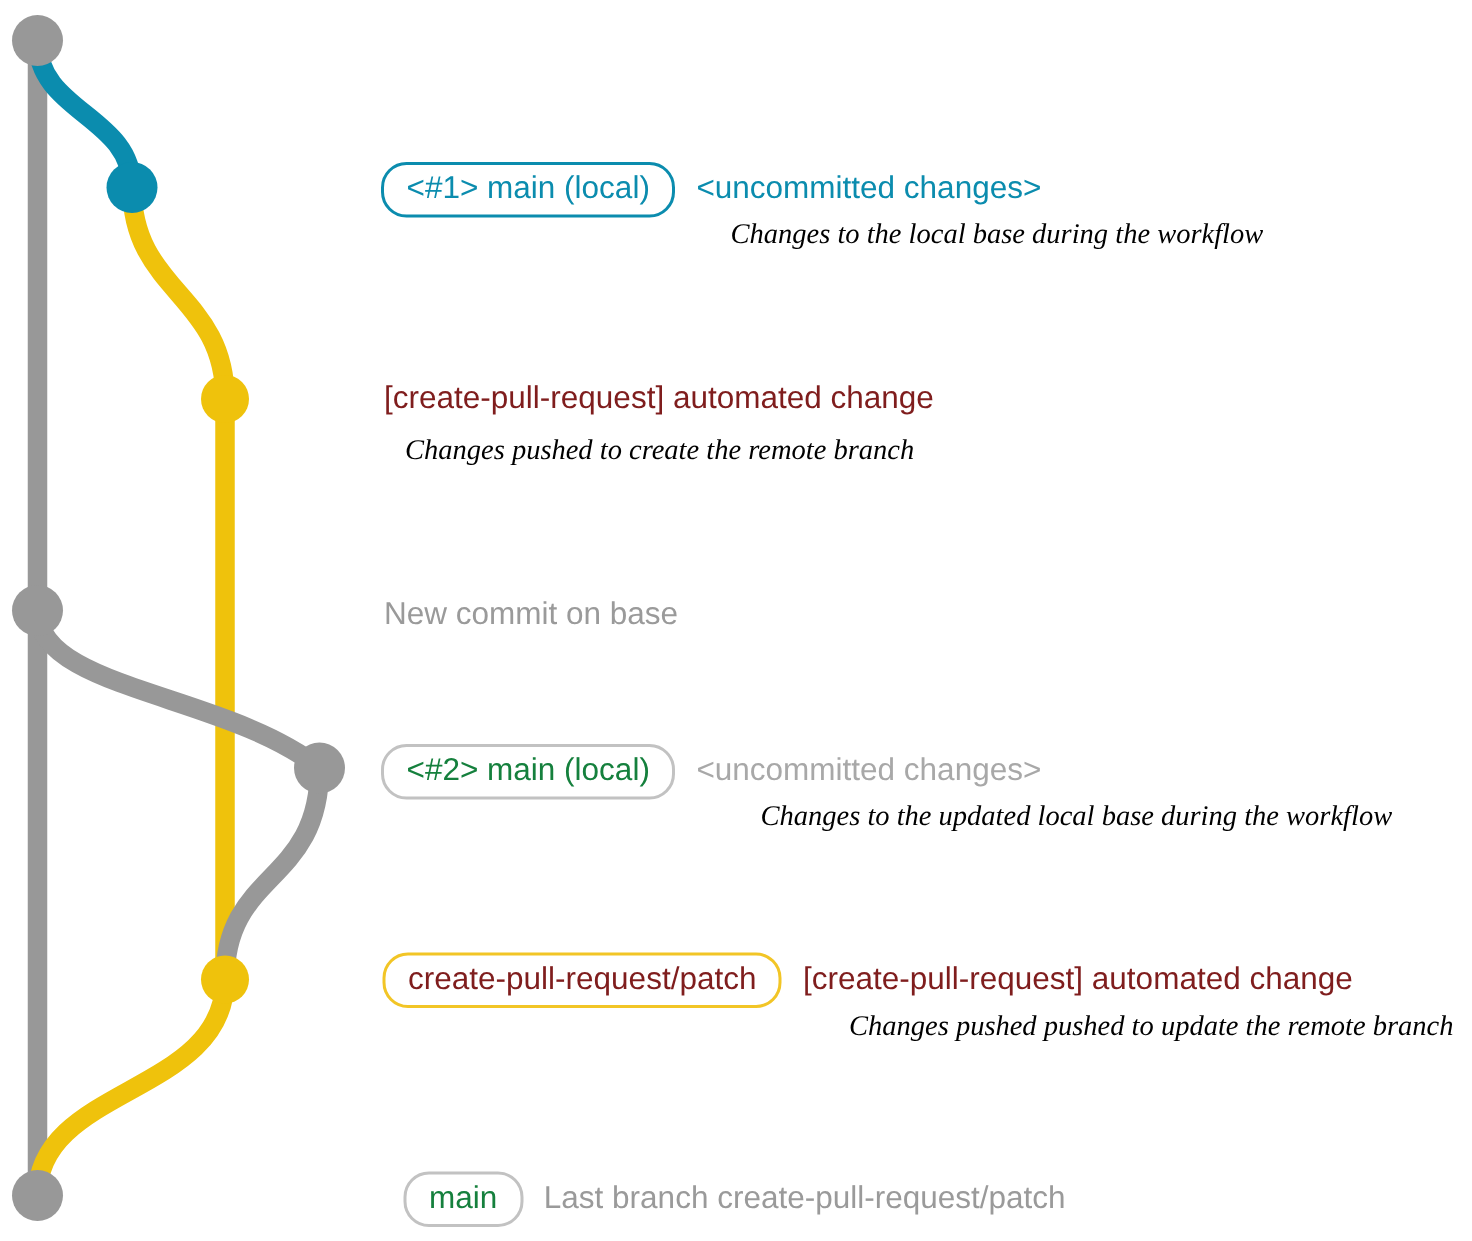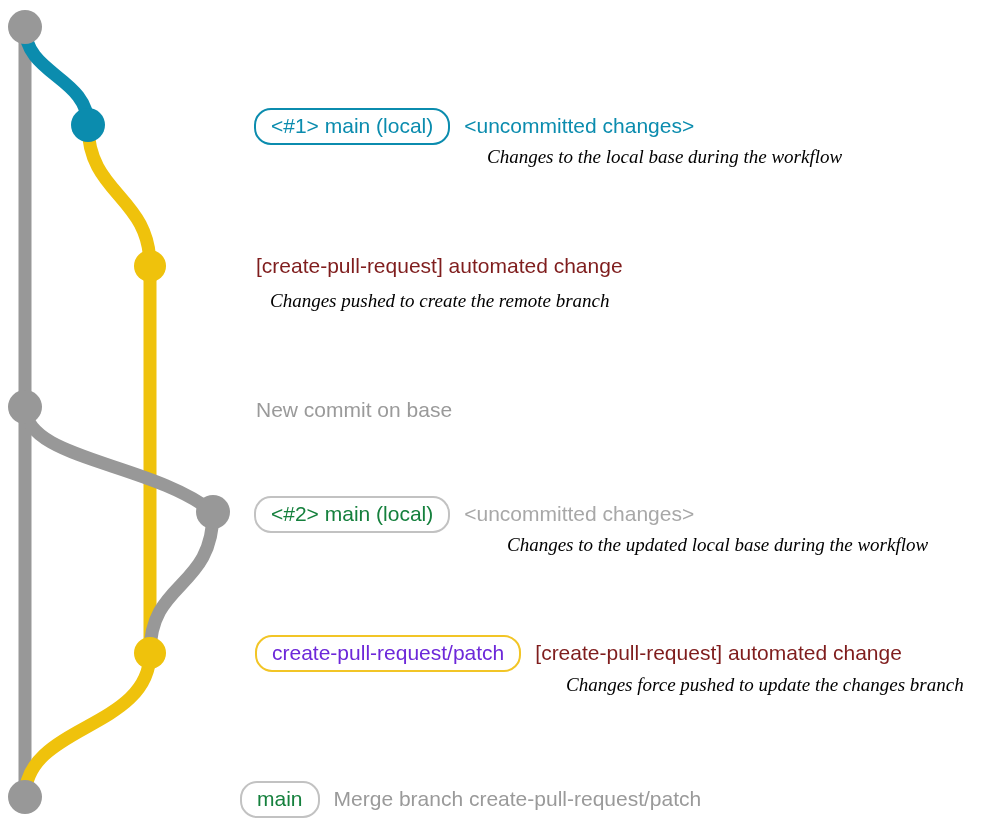--- a/index.html
+++ b/index.html
@@ -57,21 +57,21 @@
     font-size: 19px;
     color: #000000;
     white-space: nowrap;
     font-style: italic;
   }
   
   .c-teal   { color: #0b8cae; }
   .b-teal   { border-color: #0b8cae; color: #0b8cae; }
   .c-gray   { color: #9a9a9a; }
   .c-yellow { color: #7f1d1d; }
-  .b-yellow { border-color: #f2c526; color: #6d28d9; }
+  .b-yellow { border-color: #f2c526; color: #7f1d1d; }
   .b-graylight { border-color: #c2c2c2; color: #15803d; }
 
   .gap-sm { display: inline-block; width: 14px; }
 </style>
 </head>
 <body>
 
 <svg id="graph-svg" viewBox="0 0 981 827">
 
   <path d="M25,27 L25,797" stroke="#989898" stroke-width="13" fill="none" stroke-linecap="butt"></path>
@@ -120,21 +120,21 @@
     <span class="gap-sm"></span>
     <span class="headline c-gray" style="color:#a8a8a8;">&lt;uncommitted changes&gt;</span>
   </div>
   <div class="subtext" style="left:487px; top:534px;margin-left:20px;">Changes to the updated local base during the workflow</div>
 
   <div class="row" style="left:255px; top:635px;">
     <span class="badge b-yellow">create-pull-request/patch</span>
     <span class="gap-sm"></span>
     <span class="headline c-yellow">[create-pull-request] automated change</span>
   </div>
-  <div class="subtext" style="left:566px; top:674px;">Changes force pushed to update the changes branch</div>
+  <div class="subtext" style="left:566px; top:674px;">Changes pushed pushed to update the remote branch</div>
 
-  <div class="row" style="left:240px; top:781px;">
+  <div class="row" style="left:269px; top:781px;">
     <span class="badge b-graylight">main</span>
     <span class="gap-sm"></span>
-    <span class="headline c-gray">Merge branch create-pull-request/patch</span>
+    <span class="headline c-gray">Last branch create-pull-request/patch</span>
   </div>
 
 </div>
 
 </body></html>

